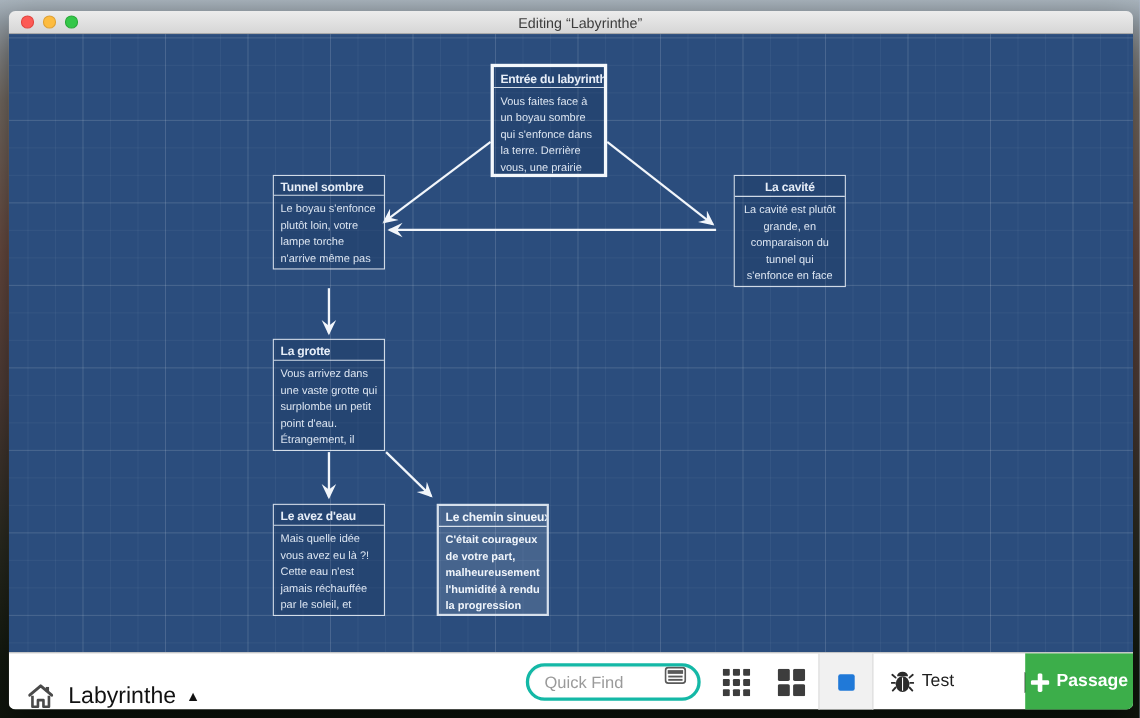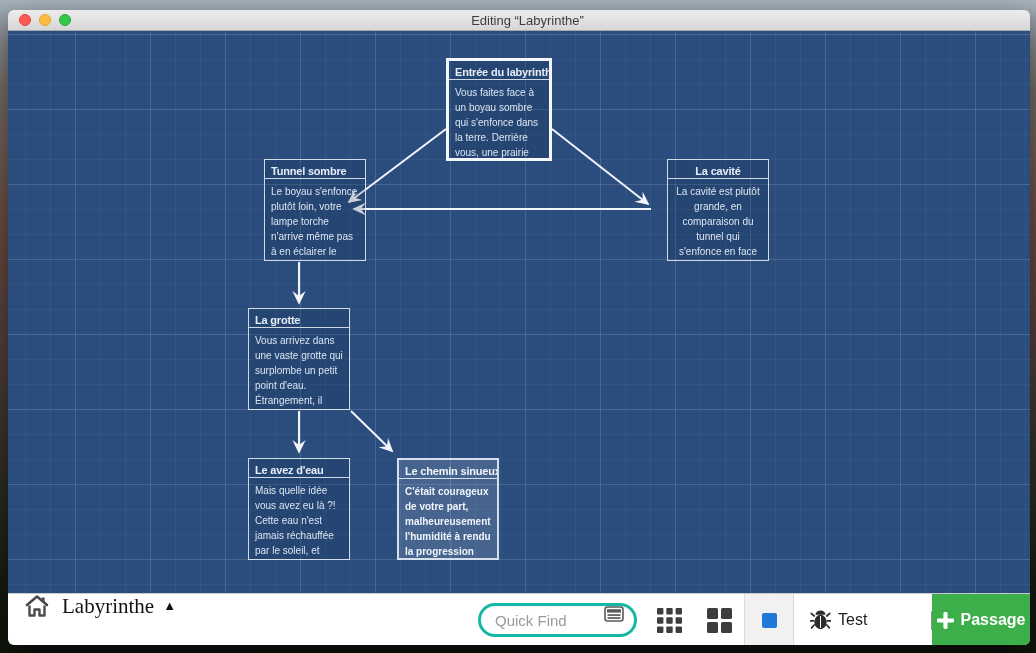--- a/index.html
+++ b/index.html
@@ -68,21 +68,21 @@
     border-width:2px; background:rgba(255,255,255,0.13);
   }
   .passage.highlight .passage-title,
   .passage.highlight .passage-excerpt { font-weight:700; color:#f0f5fb; }
 
   
   .toolbar {
     flex:0 0 52px; height:52px; background:#fff; border-top:1px solid #c9c9c9;
     display:flex; align-items:stretch; position:relative;
   }
-  .tb-left { display:flex; align-items:flex-start; padding-left:16px;font-family:Liberation Serif, serif; }
+  .tb-left { display:flex; align-items:flex-end; padding-left:16px; }
   .home-btn { display:flex; align-items:center; cursor:pointer; margin-right:12px; }
   .story-menu { display:flex; align-items:center; gap:9px; cursor:pointer; }
   .story-title { font-size:21px; color:#121212; }
   .caret-up { font-size:13px; color:#111; transform:translateY(-1px); }
 
   .quickfind {
     position:absolute; left:470px; top:9px; width:159px; height:34px;
     border:3px solid #14b8a6; border-radius:17px; background:#fff;
     display:flex; padding:0 10px 0 14px;
     box-shadow:inset 0 1px 2px rgba(0,0,0,0.05);
@@ -143,21 +143,21 @@
         <line x1="643" y1="178" x2="346" y2="178" stroke="#f2f6fb" stroke-width="2" marker-end="url(#arrow)"></line>
         <line x1="291" y1="231" x2="291" y2="272" stroke="#f2f6fb" stroke-width="2" marker-end="url(#arrow)"></line>
         <line x1="291" y1="380" x2="291" y2="421" stroke="#f2f6fb" stroke-width="2" marker-end="url(#arrow)"></line>
         <line x1="343" y1="380" x2="384" y2="420" stroke="#f2f6fb" stroke-width="2" marker-end="url(#arrow)"></line>
       </svg>
     <div id="passages-layer">
         <div class="passage start" style="left: 438px; top: 27px; width: 106px; height: 103px;">
     <div class="passage-title">Entrée du labyrinthe</div>
     <div class="passage-excerpt">Vous faites face à un boyau sombre qui s'enfonce dans la terre. Derrière vous, une prairie ens…</div>
   </div>
-        <div class="passage" style="left: 256px; top: 128px; width: 102px; height: 102px;">
+        <div class="passage" style="left: 240px; top: 128px; width: 102px; height: 86px;">
     <div class="passage-title">Tunnel sombre</div>
     <div class="passage-excerpt">Le boyau s'enfonce plutôt loin, votre lampe torche n'arrive même pas à en éclairer le fon…</div>
   </div>
         <div class="passage" style="left: 659px; top: 128px; width: 102px; height: 102px; text-align: center;">
     <div class="passage-title">La cavité</div>
     <div class="passage-excerpt">La cavité est plutôt grande, en comparaison du tunnel qui s'enfonce en face de vous. Les</div>
   </div>
         <div class="passage" style="left: 240px; top: 277px; width: 102px; height: 102px;">
     <div class="passage-title">La grotte</div>
     <div class="passage-excerpt">Vous arrivez dans une vaste grotte qui surplombe un petit point d'eau. Étrangement, il vous</div>

